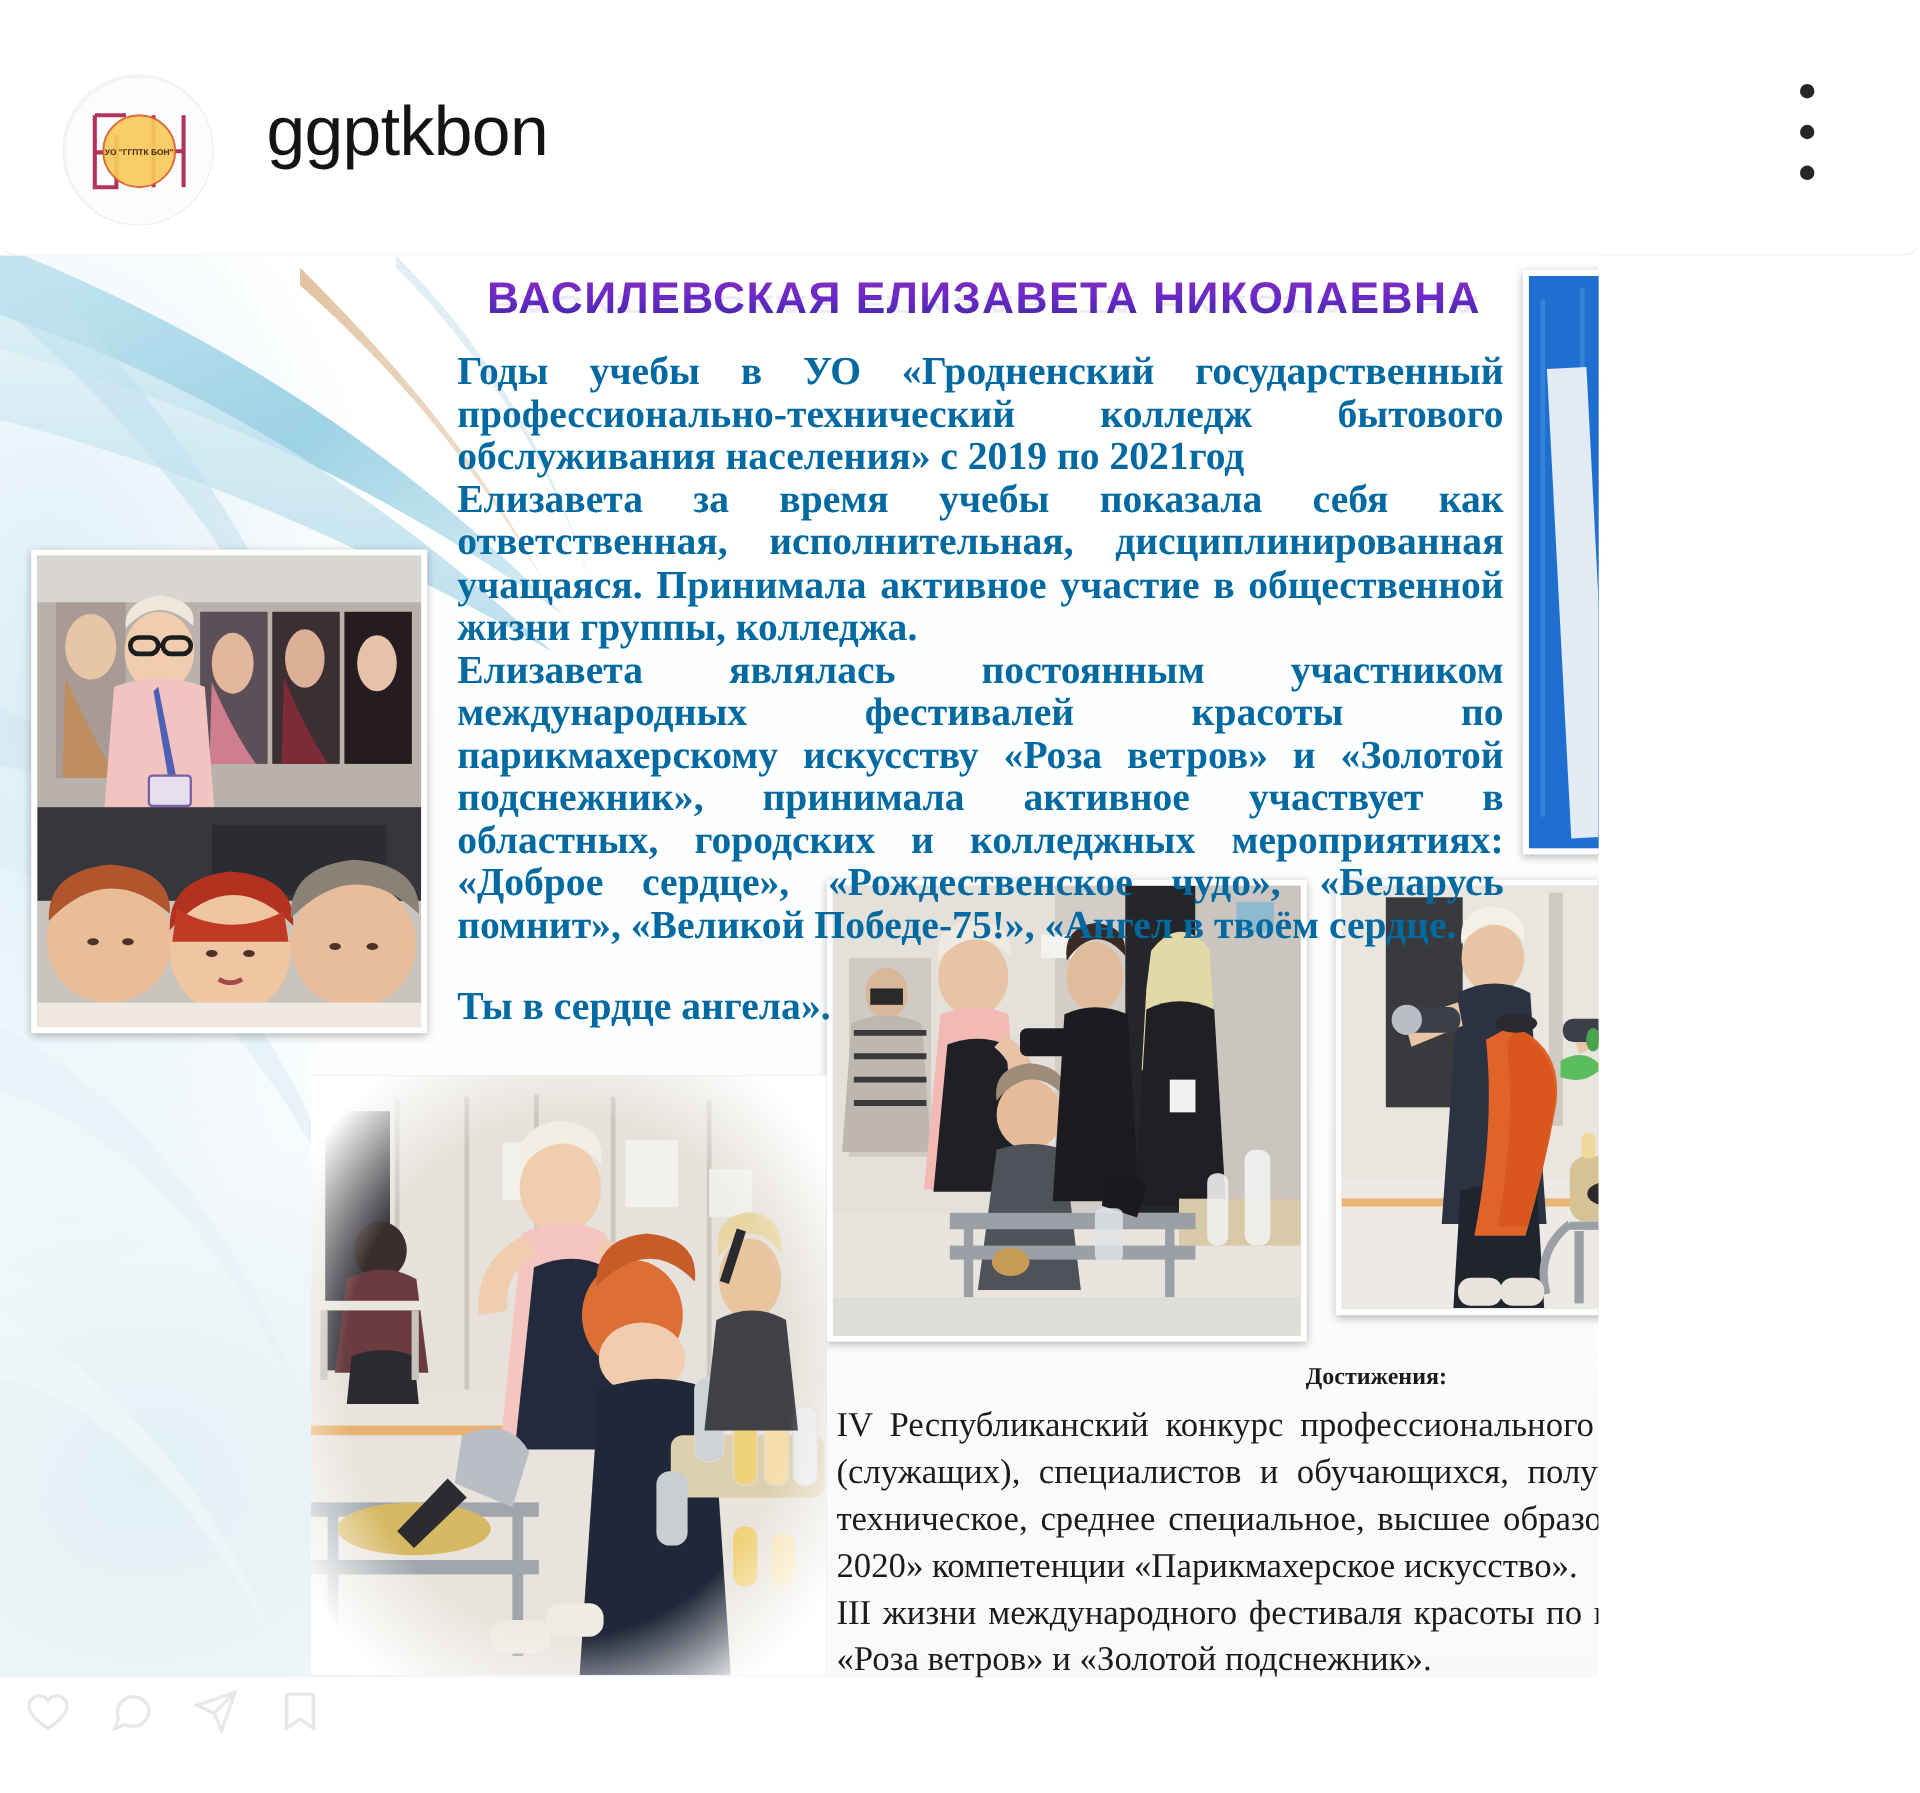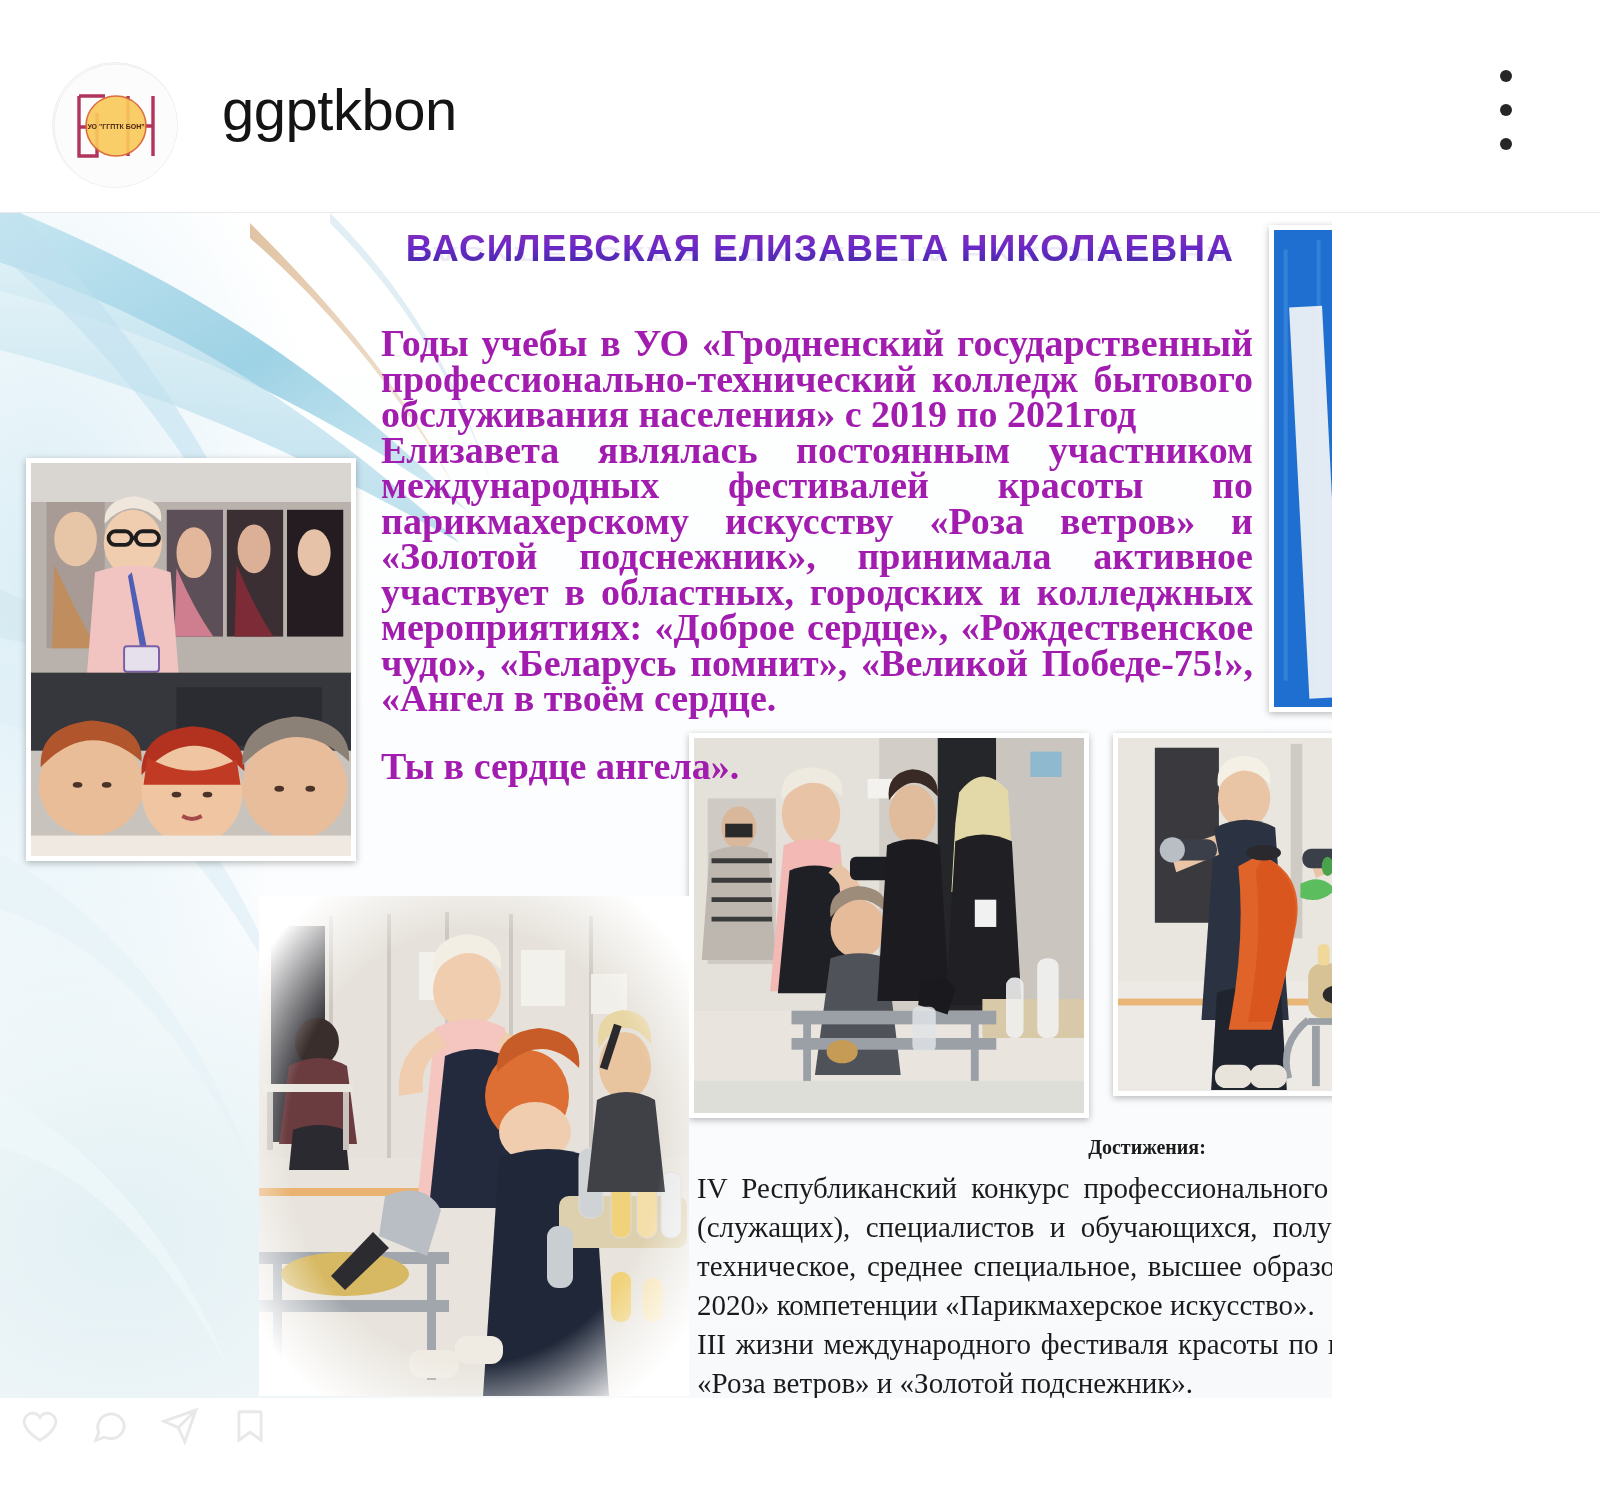--- a/index.html
+++ b/index.html
@@ -13,20 +13,21 @@
 
   
   #app-header {
     position: absolute;
     left: 0; top: 0;
     width: 1600px; height: 213px;
     background: #ffffff;
     border-bottom: 1px solid #e9e9eb;
     display: flex;
     align-items: flex-start;
+    border-radius: 14px;
   }
   #avatar {
     position: absolute;
     left: 52px; top: 62px;
     width: 126px; height: 126px;
     border-radius: 50%;
     background: #fbfbfb;
     border: 1px solid #efefef;
     overflow: hidden;
   }
@@ -106,27 +107,27 @@
     color: rgba(140,120,190,0.16);
     transform: scaleY(-0.55);
     transform-origin: top center;
     white-space: nowrap;
     filter: blur(0.6px);
   }
 
   
   #body-text {
     position: absolute;
-    left: 381px; top: 113px;
+    left: 381px; top: 80px;
     width: 872px;
     font-family: "Liberation Serif", serif;
-    font-size: 38px;
+    font-size: 33px;
     line-height: 35.5px;
     font-weight: bold;
-    color: #a21caf;
+    color: #0369a1;
     text-align: justify;
   }
   #body-text p { margin: 0; }
   #body-text p.last-line { text-align: left; margin-top: 32px; }
 
   
   #achievements {
     position: absolute;
     left: 697px; top: 915px;
     width: 980px;
@@ -500,20 +501,21 @@
       <rect x="352" y="376" width="20" height="50" rx="9" fill="#f0d27a"></rect>
       <rect x="384" y="382" width="20" height="44" rx="9" fill="#f5e2b0"></rect>
       <rect x="196" y="440" width="48" height="28" rx="12" fill="#efebe3"></rect>
       <rect x="150" y="454" width="50" height="28" rx="12" fill="#efebe3"></rect>
       <rect x="0" y="0" width="430" height="500" fill="url(#soft)"></rect>
     </svg>
   </div>
 
   <div id="body-text">
     <p>Годы учебы в УО «Гродненский государственный профессионально-технический колледж бытового обслуживания населения» с 2019 по 2021год</p>
+    <p>Елизавета за время учебы показала себя как ответственная, исполнительная, дисциплинированная учащаяся. Принимала активное участие в общественной жизни группы, колледжа.</p>
     <p>Елизавета являлась постоянным участником международных фестивалей красоты по парикмахерскому искусству «Роза ветров» и «Золотой подснежник», принимала активное участвует в областных, городских и колледжных мероприятиях: «Доброе сердце», «Рождественское чудо», «Беларусь помнит», «Великой Победе-75!», «Ангел в твоём сердце.</p>
     <p class="last-line">Ты в сердце ангела».</p>
   </div>
 
   <div id="achievements">
     <span id="achievements-heading">Достижения:</span>
     <p><span class="bold">IV</span><span> Республиканский конкурс профессионального мастерства среди рабочих (служащих), специалистов и обучающихся, получающих профессионально-техническое, среднее специальное, высшее образование «WorldSkills Belarus-2020» компетенции «Парикмахерское искусство».</span></p>
     <p><span class="bold">III жизни</span><span> международного фестиваля красоты по парикмахерскому искусству «Роза ветров» и «Золотой подснежник».</span></p>
   </div>
 </div>

